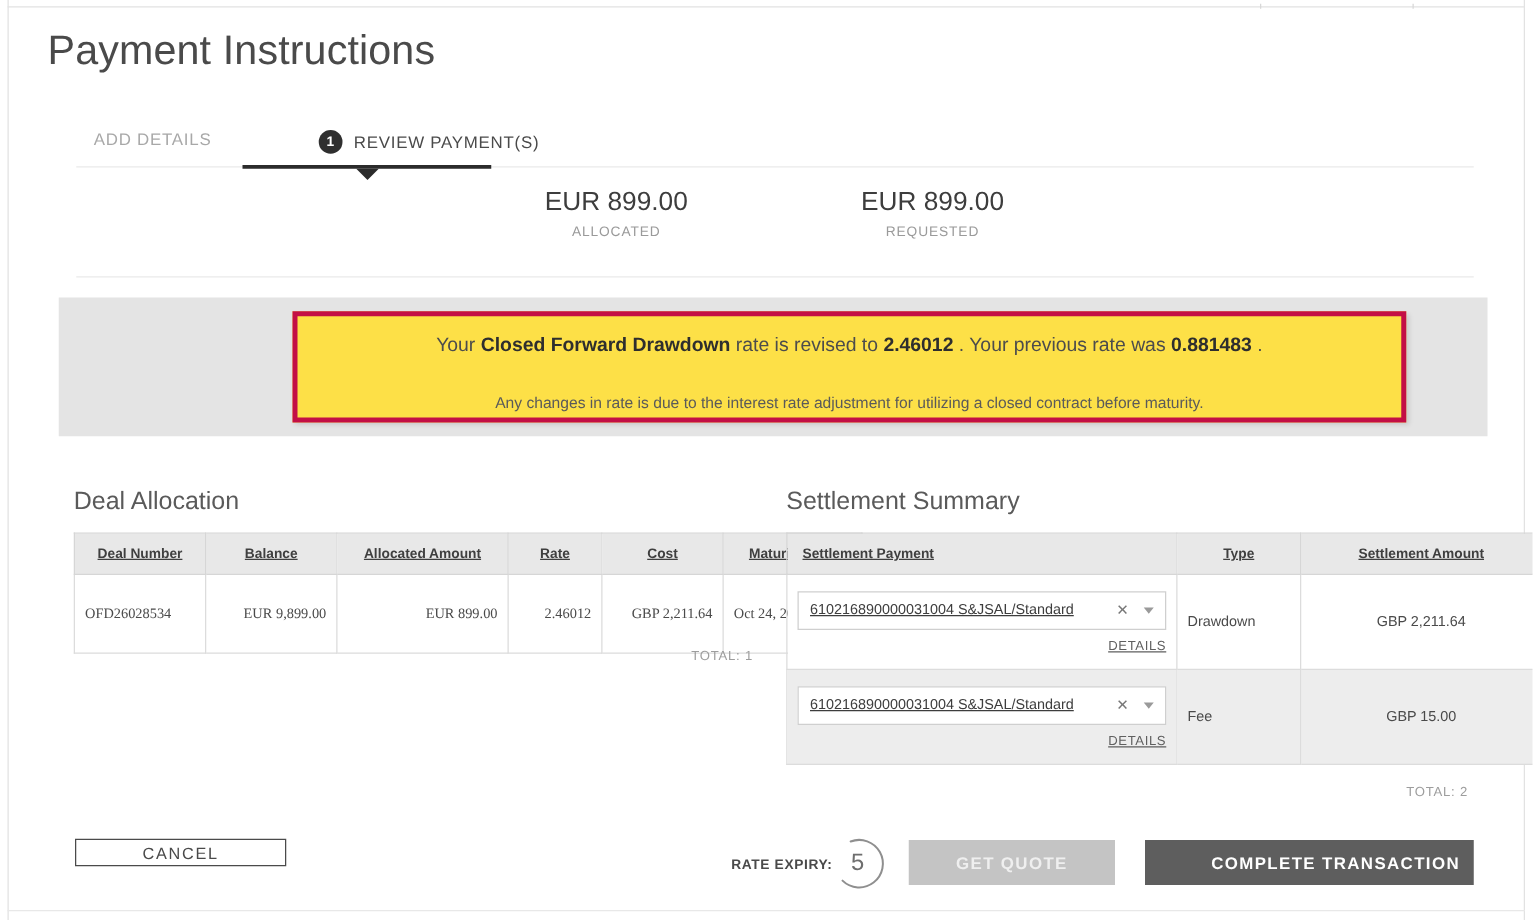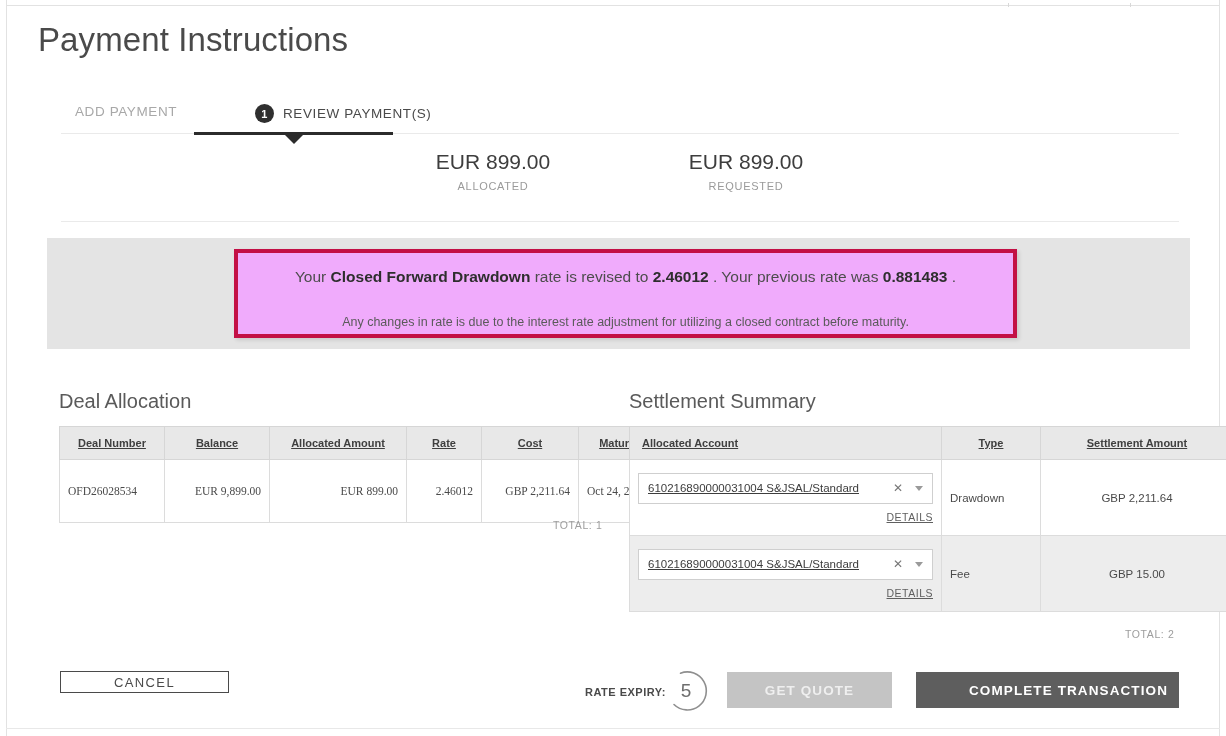--- a/index.html
+++ b/index.html
@@ -167,25 +167,25 @@
     left: 47px;
     top: 238px;
     width: 1143px;
     height: 111px;
     background: #e4e4e4;
   }
   .alert-box {
     position: absolute;
     left: 234px;
     top: 249px;
-    width: 783px;
+    width: 891px;
     height: 89px;
     box-sizing: border-box;
     border: 4px solid #c30f45;
-    background: #f0abfc;
+    background: #fde047;
     box-shadow: 2px 2px 4px rgba(0,0,0,0.12);
   }
   .alert-line1 {
     position: absolute;
     top: 15px;
     left: 0;
     width: 100%;
     text-align: center;
     font-size: 15.5px;
     color: #4c4c4c;
@@ -403,21 +403,21 @@
   <div class="frame-top"></div>
   <div class="frame-bottom"></div>
   <div class="tick t1"></div>
   <div class="tick t2"></div>
 
   <div class="page-title">Payment Instructions</div>
 
   <div class="tabs">
     <div class="tabs-rule"></div>
     <div class="tab tab-add">
-      <span>ADD PAYMENT</span>
+      <span>ADD DETAILS</span>
     </div>
     <div class="tab tab-review">
       <span class="tab-badge">1</span>
       <span>REVIEW PAYMENT(S)</span>
     </div>
     <div class="tab-active-rule"></div>
     <div class="tab-arrow"></div>
   </div>
 
   <div class="totals">
@@ -462,21 +462,21 @@
         <td class="c-mat">Oct 24, 2024</td>
       </tr>
     </tbody>
   </table>
   <div class="total-note deal-total">TOTAL: 1</div>
 
   <div class="section-title settle-title">Settlement Summary</div>
   <table class="grid settle-table">
     <thead>
       <tr>
-        <th class="s-acct h-acct">Allocated Account</th>
+        <th class="s-acct h-acct">Settlement Payment</th>
         <th class="s-type">Type</th>
         <th class="s-amt">Settlement Amount</th>
       </tr>
     </thead>
     <tbody>
       <tr>
         <td class="s-acct acct-cell">
           <div class="acct-select">
             <span class="acct-text">610216890000031004 S&amp;JSAL/Standard</span>
             <span class="acct-clear">✕</span>

